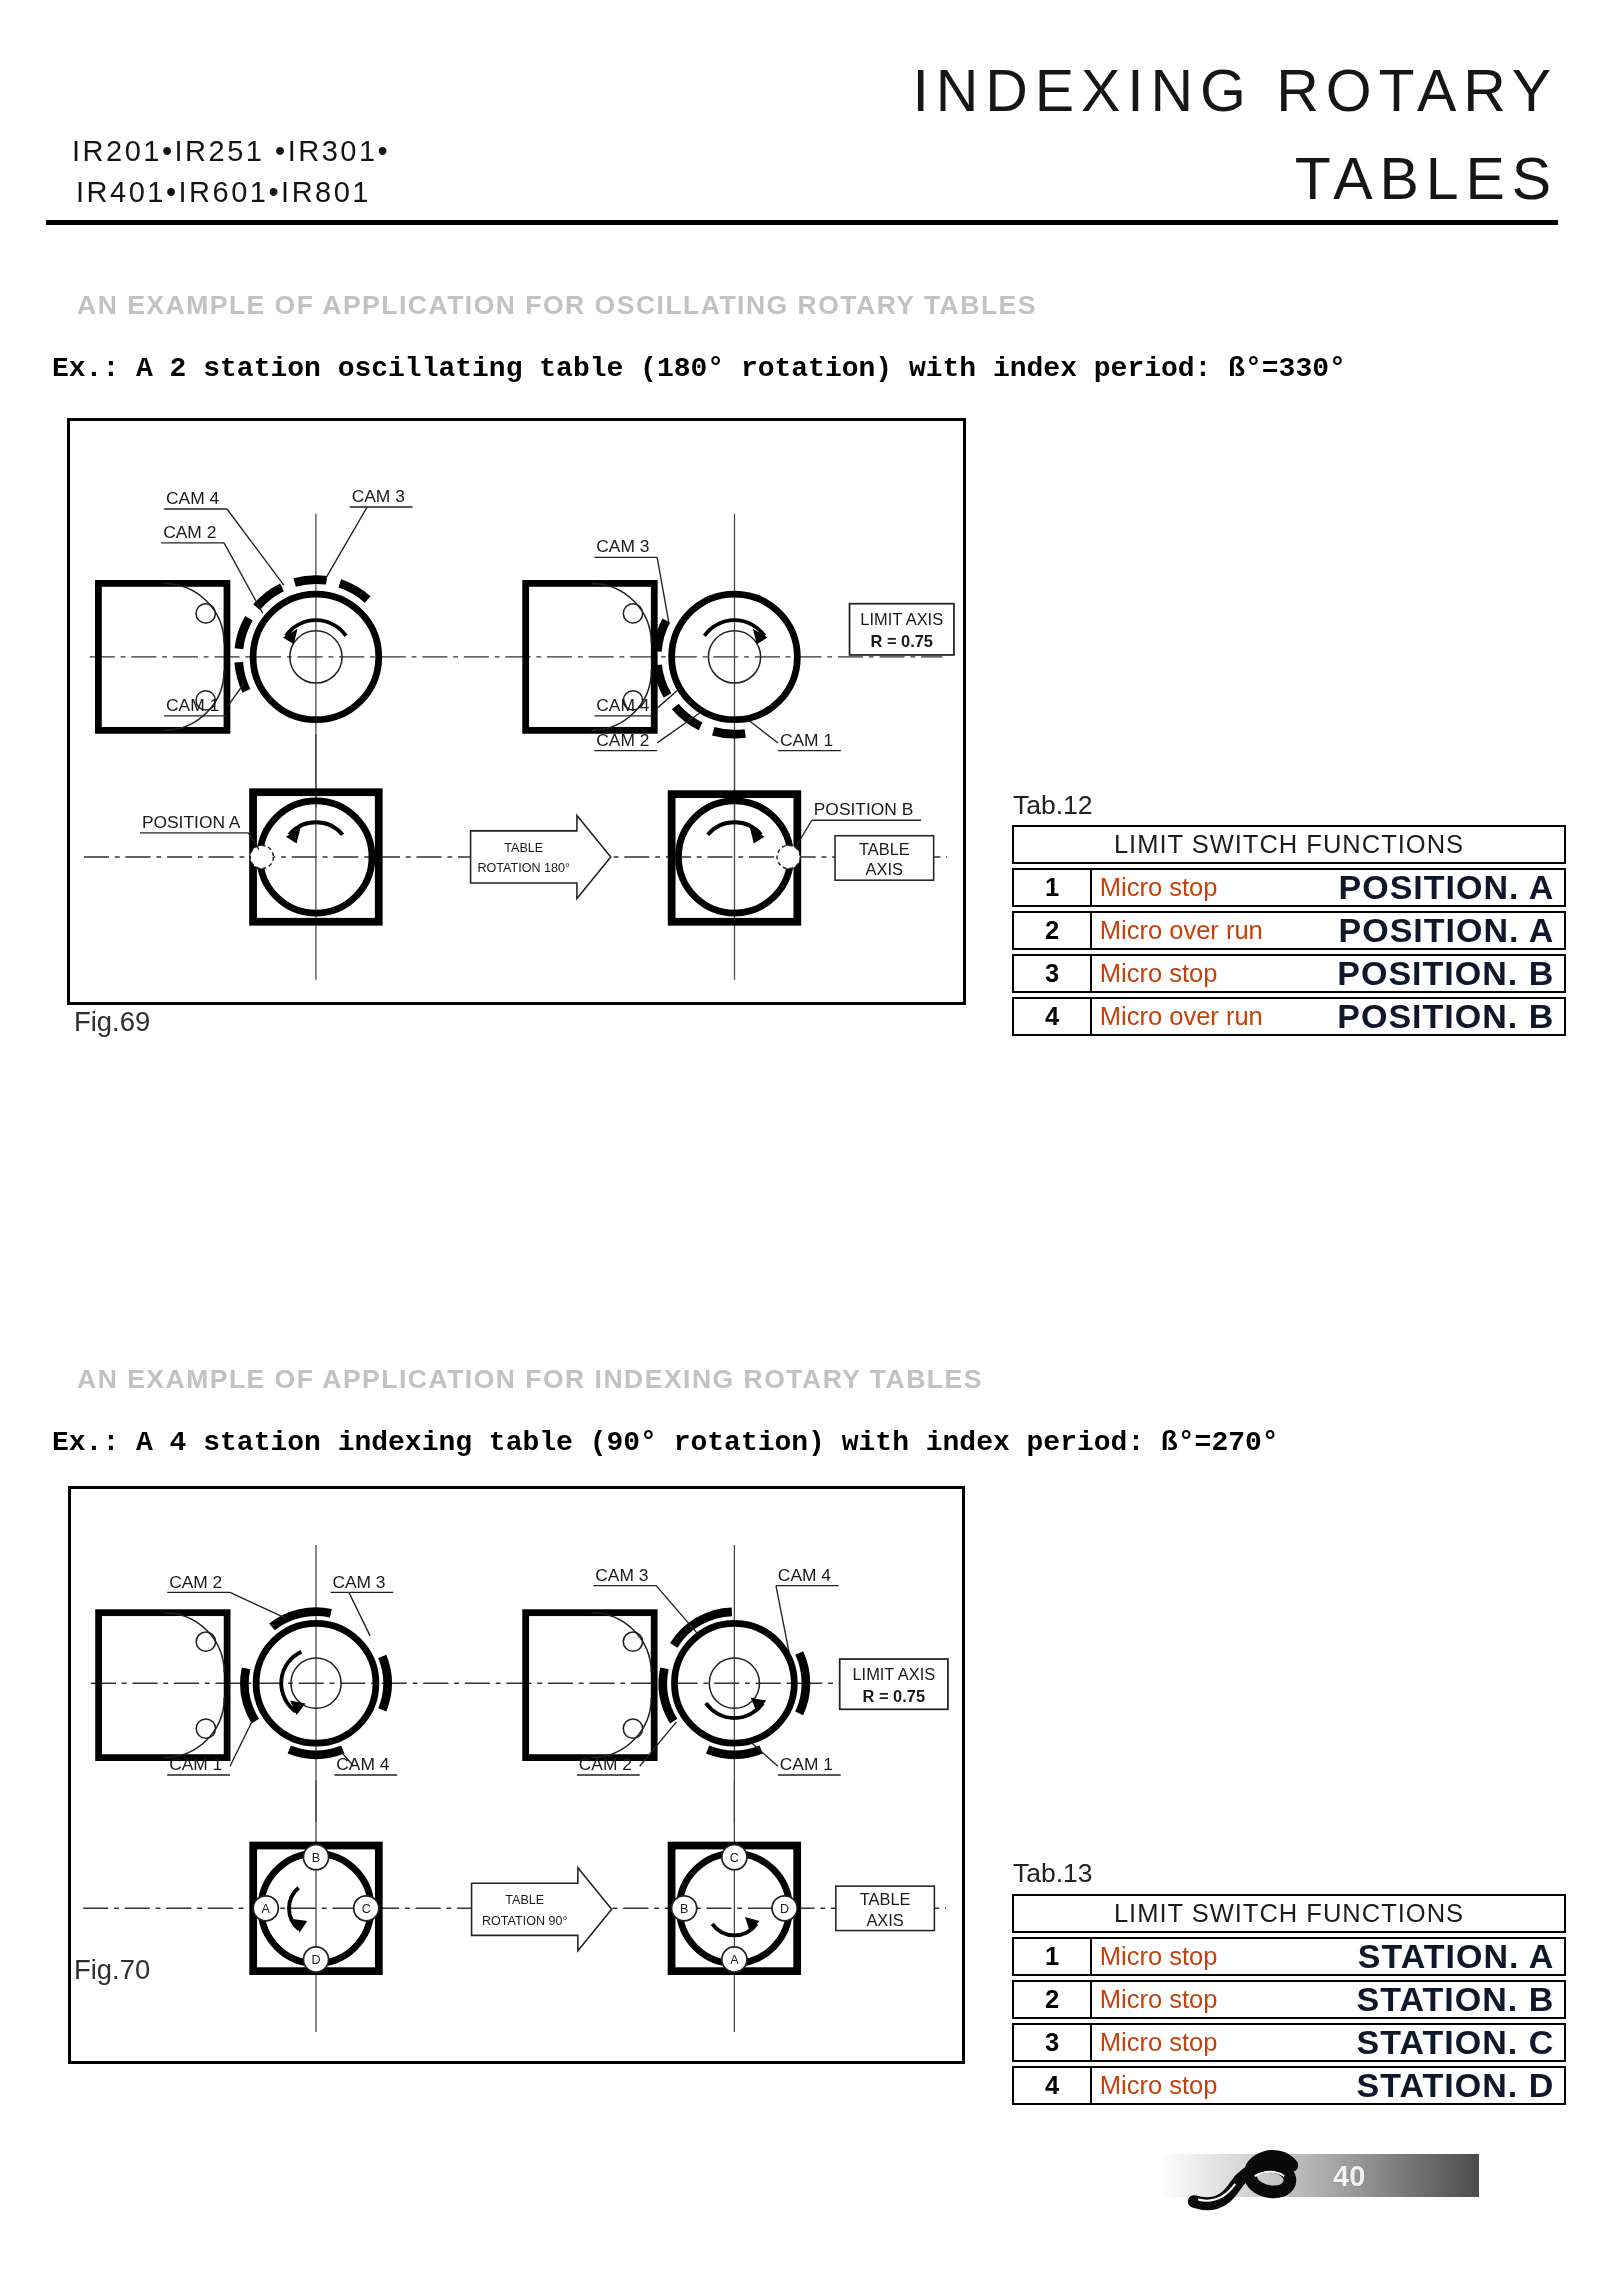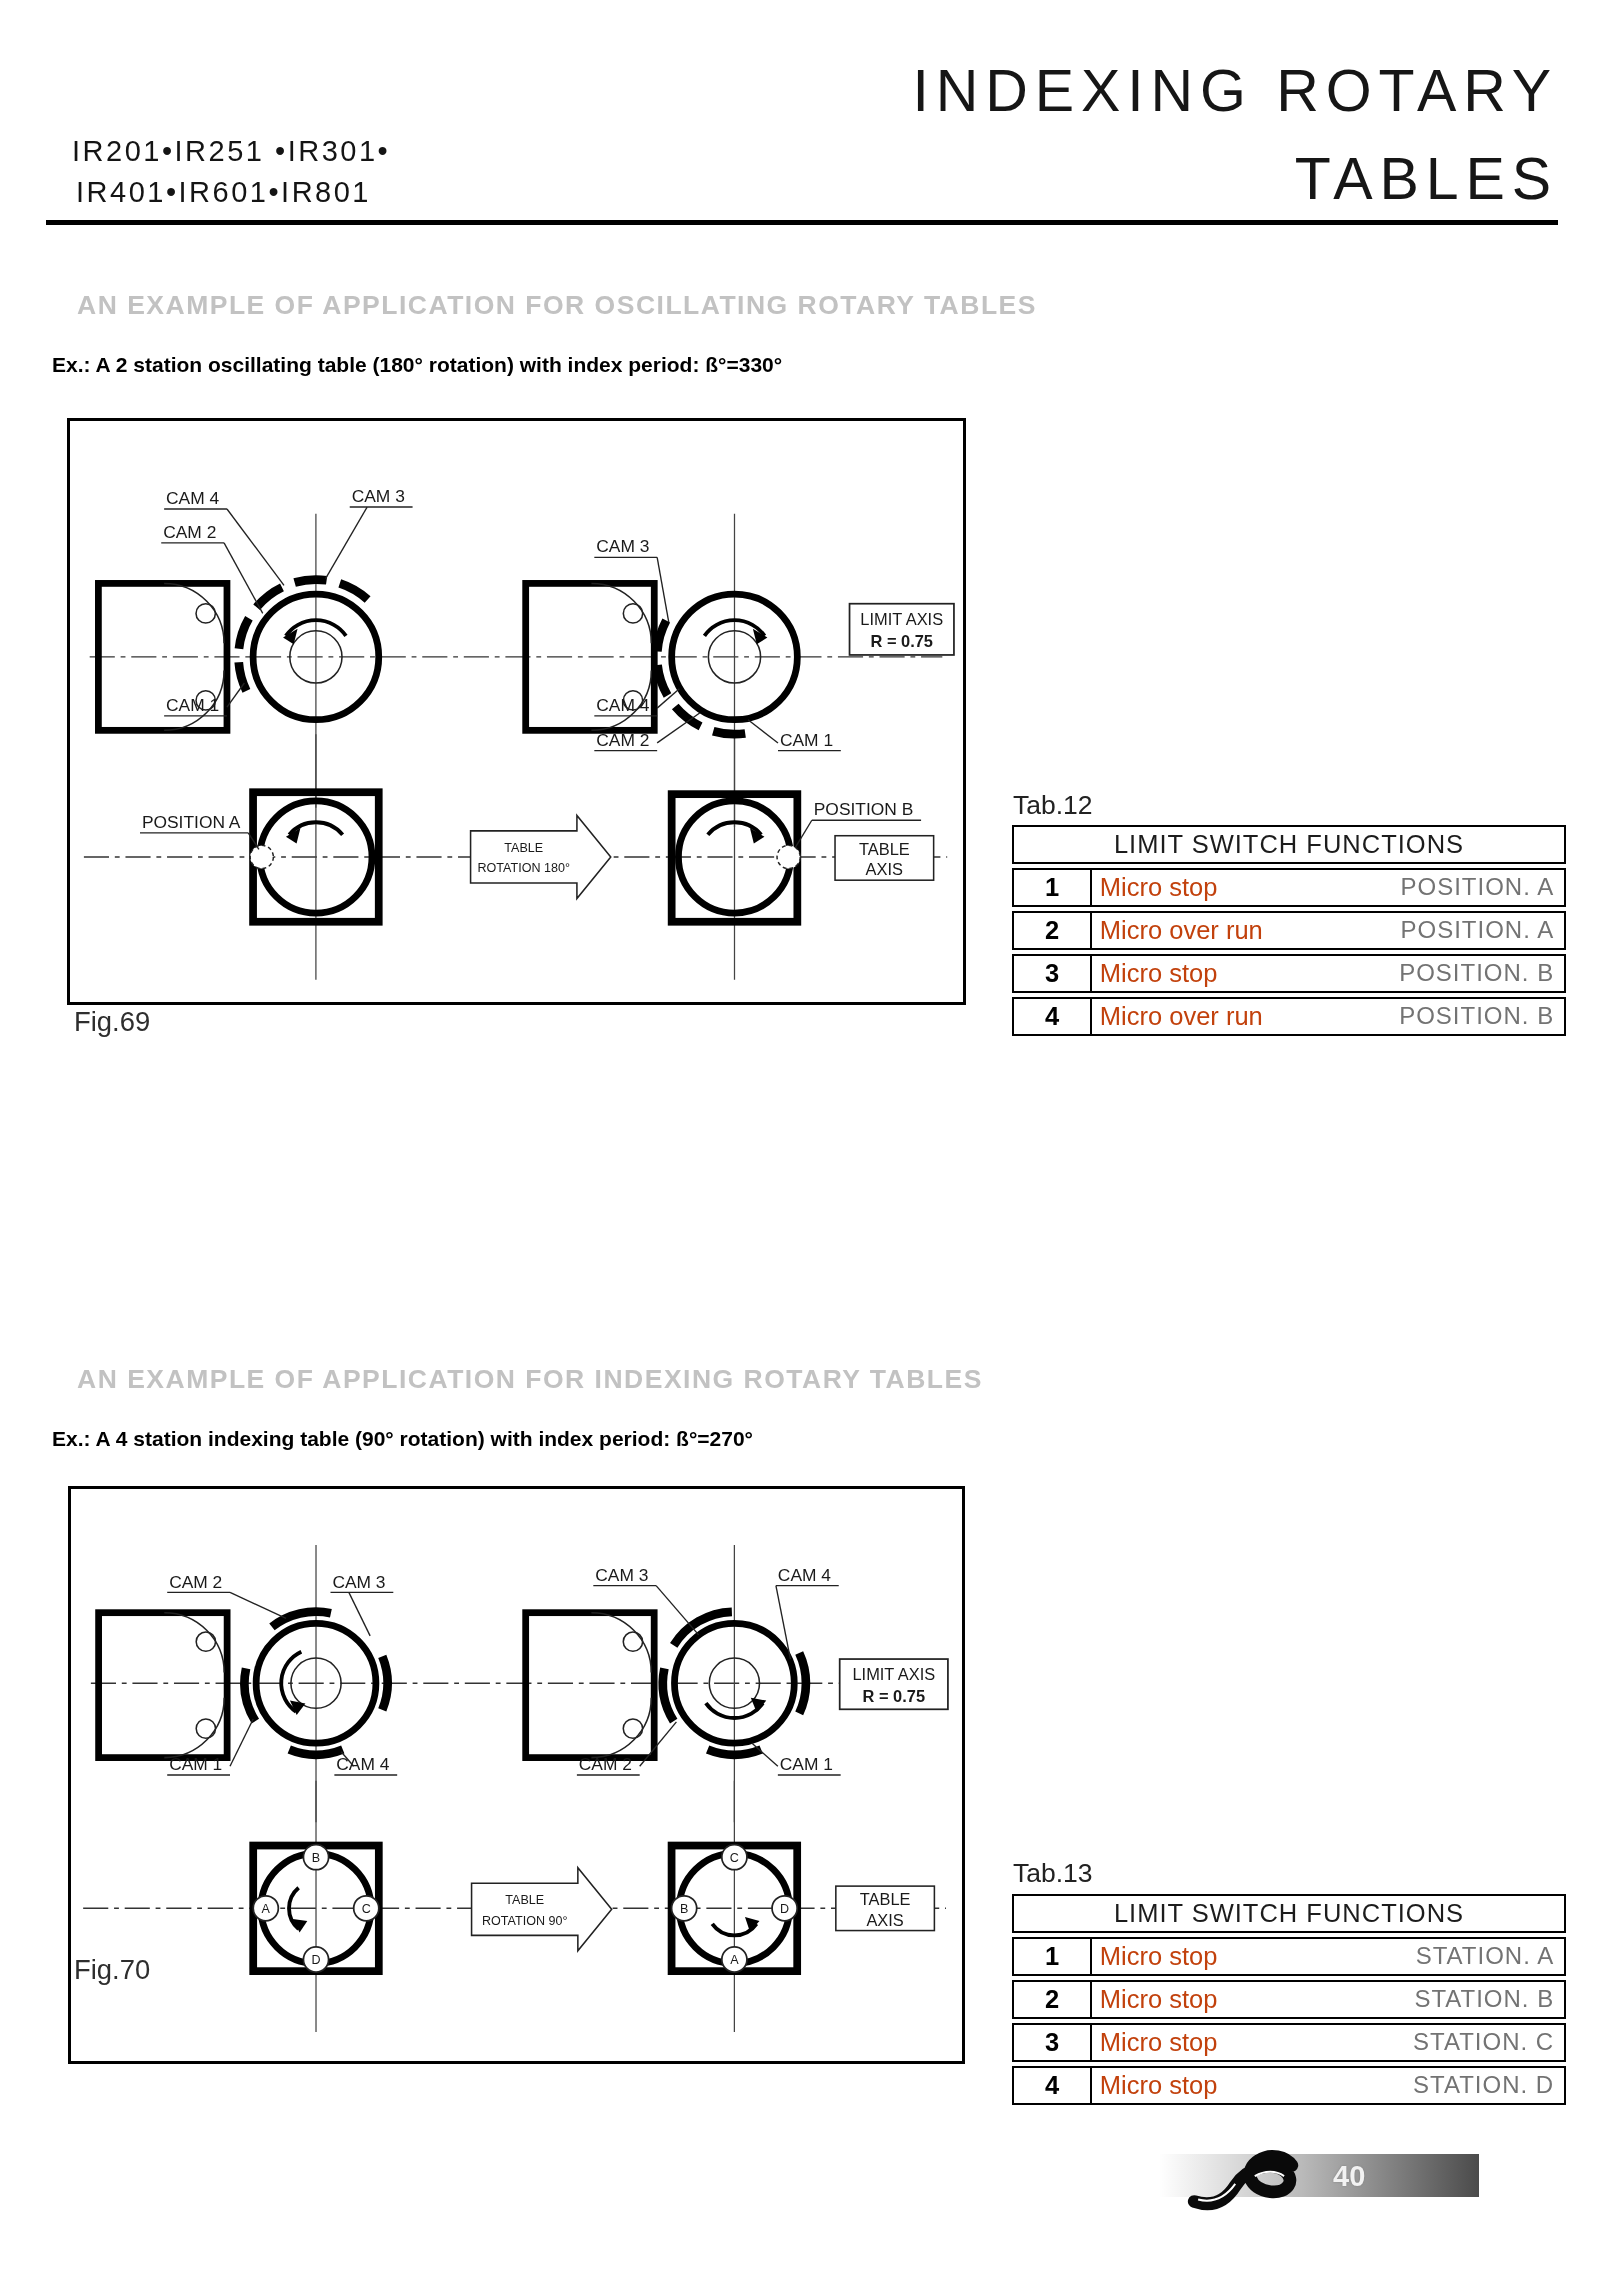--- a/index.html
+++ b/index.html
@@ -4,34 +4,34 @@
 <style>
   html,body{margin:0;padding:0;background:#ffffff;}
   body{width:1620px;height:2293px;position:relative;font-family:"Liberation Sans",sans-serif;color:#111;overflow:hidden;}
   .abs{position:absolute;}
   
   .models{font-size:29px;letter-spacing:2.5px;color:#141414;white-space:nowrap;}
   .title{font-size:59px;letter-spacing:6.9px;color:#161616;white-space:nowrap;text-align:right;}
   .rule{background:#000;height:4.9px;}
   
   .gray-head{font-size:26.5px;font-weight:bold;letter-spacing:1.5px;color:#c2c2c2;white-space:nowrap;}
-  .ex-line{font-size:21px;font-weight:bold;color:#000;white-space:nowrap;}
+  .ex-line{font-size:28px;font-weight:bold;color:#000;white-space:nowrap;font-family:Liberation Mono, monospace;}
   .figbox{border:3.9px solid #000;background:#fff;}
   .figlabel{font-size:27.4px;color:#2e2e2e;}
   
   .tab-label{font-size:26.5px;color:#222;}
   .lstable{width:554px;}
   .ls-header{border:2.9px solid #000;height:35px;display:flex;align-items:center;justify-content:center;
              font-size:25.5px;color:#1c1c1c;letter-spacing:1px;}
   .ls-row{border:2.9px solid #000;height:35px;margin-top:3.9px;display:flex;align-items:stretch;}
   .ls-num{width:76px;border-right:2.9px solid #000;display:flex;align-items:center;justify-content:center;
           font-size:25.5px;font-weight:bold;color:#000;}
   .ls-body{flex:1;display:flex;align-items:center;justify-content:space-between;padding:0 9.8px 0 7.8px;}
   .ls-func{font-size:25.5px;color:#c2410c;}
-  .ls-pos{font-size:24px;font-weight:normal;color:#737373;letter-spacing:1px;}
+  .ls-pos{font-size:34px;font-weight:bold;color:#0f172a;letter-spacing:1px;}
   
   .footer-bar{width:320px;height:43px;background:linear-gradient(to right,#ffffff 0%,#b9b9b9 45%,#4b4b4b 100%);}
   .page-num{position:absolute;left:174px;top:5.9px;font-size:29px;font-weight:bold;color:#f2f2f2;
             text-shadow:0 0 2px #7c7c7c;}
   svg text{font-family:"Liberation Sans",sans-serif;fill:#1a1a1a;}
   .camlbl{font-size:18px;}
   .boxlbl{font-size:17px;}
   .arrlbl{font-size:13px;}
   .stlbl{font-size:13px;}
 </style>

